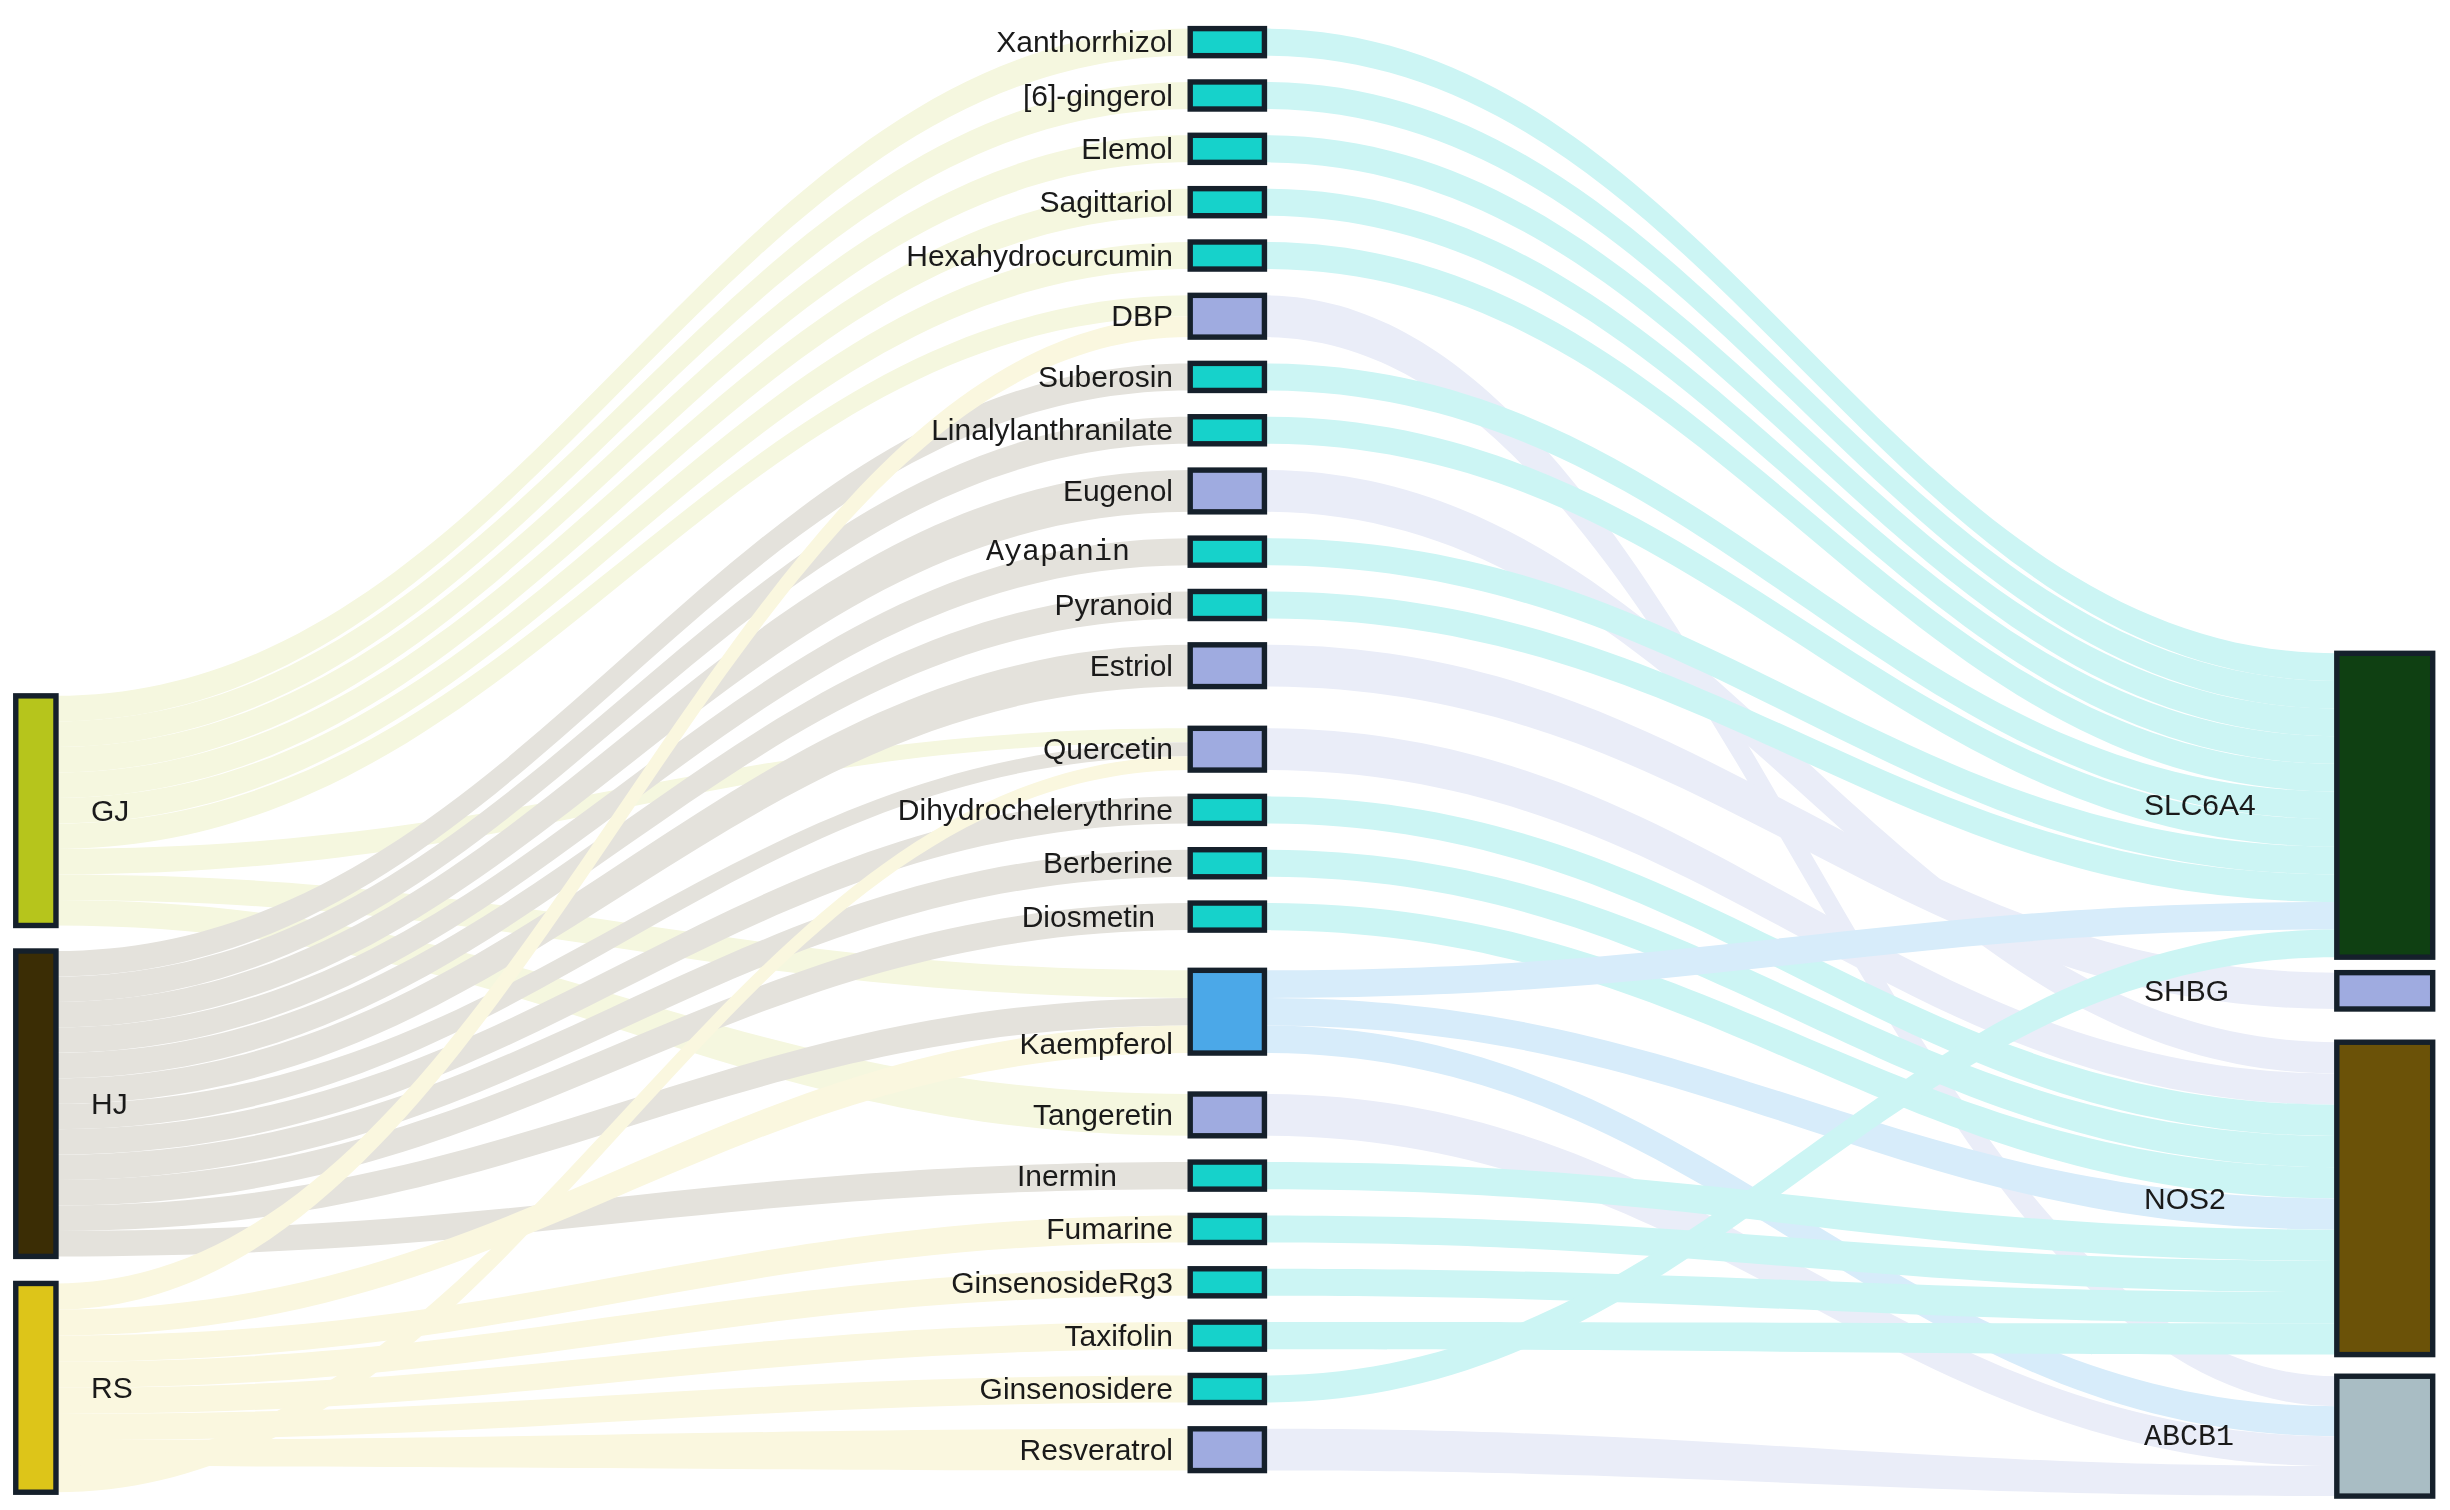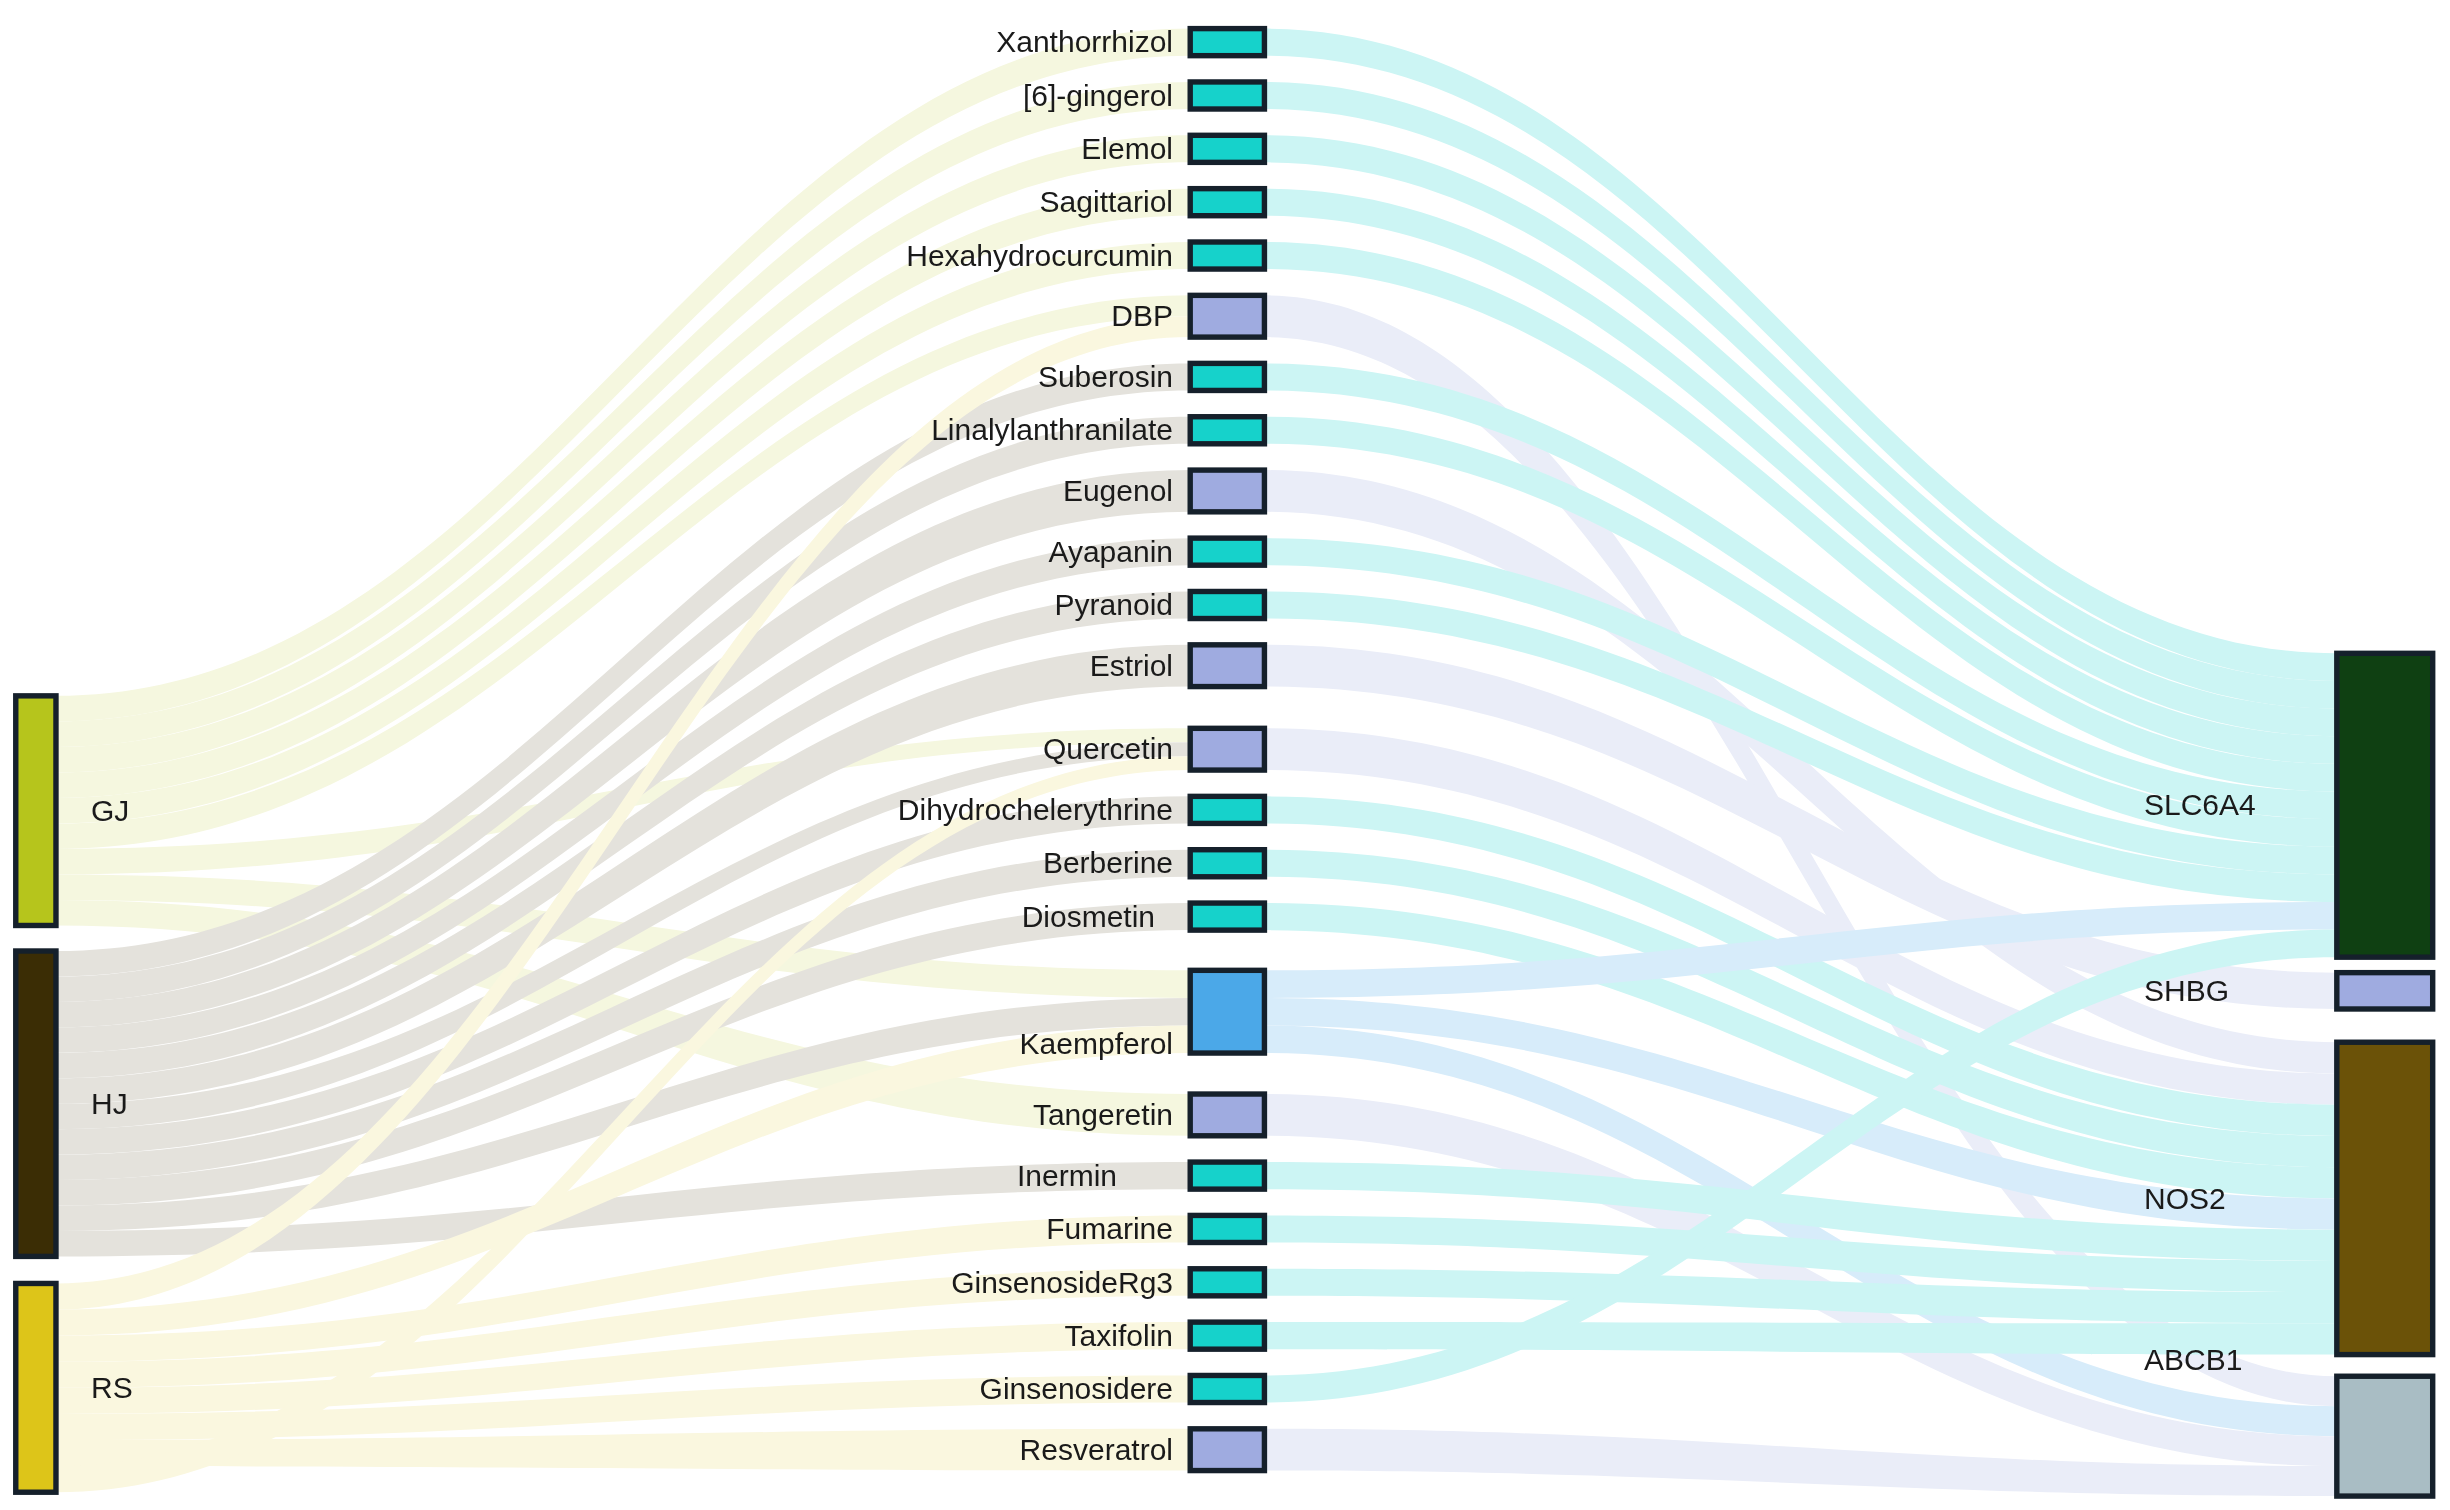--- a/index.html
+++ b/index.html
@@ -112,33 +112,33 @@
     <div class="nodelabel side-label" style="top: 1388px; left: 91px;">RS</div>
     <div class="nodelabel mid-label" style="top: 42px; right: 1277px;">Xanthorrhizol</div>
     <div class="nodelabel mid-label" style="top: 96px; right: 1277px;">[6]-gingerol</div>
     <div class="nodelabel mid-label" style="top: 149px; right: 1277px;">Elemol</div>
     <div class="nodelabel mid-label" style="top: 202px; right: 1277px;">Sagittariol</div>
     <div class="nodelabel mid-label" style="top: 256px; right: 1277px;">Hexahydrocurcumin</div>
     <div class="nodelabel mid-label" style="top: 316px; right: 1277px;">DBP</div>
     <div class="nodelabel mid-label" style="top: 377px; right: 1277px;">Suberosin</div>
     <div class="nodelabel mid-label" style="top: 430px; right: 1277px;">Linalylanthranilate</div>
     <div class="nodelabel mid-label" style="top: 491px; right: 1277px;">Eugenol</div>
-    <div class="nodelabel mid-label" style="top: 552px; right: 1277px;">Ayapanin</div>
+    <div class="nodelabel mid-label" style="top: 552px; right: 1320px; font-family: Liberation Mono, monospace;">Ayapanin</div>
     <div class="nodelabel mid-label" style="top: 605px; right: 1277px;">Pyranoid</div>
     <div class="nodelabel mid-label" style="top: 666px; right: 1277px;">Estriol</div>
     <div class="nodelabel mid-label" style="top: 749px; right: 1277px;">Quercetin</div>
     <div class="nodelabel mid-label" style="top: 810px; right: 1277px;">Dihydrochelerythrine</div>
     <div class="nodelabel mid-label" style="top: 863px; right: 1277px;">Berberine</div>
     <div class="nodelabel mid-label" style="top: 917px; right: 1295px;">Diosmetin</div>
     <div class="nodelabel mid-label" style="top: 1012px; right: 1277px; margin-top: 32px;">Kaempferol</div>
     <div class="nodelabel mid-label" style="top: 1115px; right: 1277px;">Tangeretin</div>
     <div class="nodelabel mid-label" style="top: 1176px; right: 1333px;">Inermin</div>
     <div class="nodelabel mid-label" style="top: 1229px; right: 1277px;">Fumarine</div>
     <div class="nodelabel mid-label" style="top: 1283px; right: 1277px;">GinsenosideRg3</div>
     <div class="nodelabel mid-label" style="top: 1336px; right: 1277px;">Taxifolin</div>
     <div class="nodelabel mid-label" style="top: 1389px; right: 1277px;">Ginsenosidere</div>
     <div class="nodelabel mid-label" style="top: 1450px; right: 1277px;">Resveratrol</div>
     <div class="nodelabel side-label" style="top: 805px; left: 2144px;">SLC6A4</div>
     <div class="nodelabel side-label" style="top: 991px; left: 2144px;">SHBG</div>
     <div class="nodelabel side-label" style="top: 1199px; left: 2144px;">NOS2</div>
-    <div class="nodelabel side-label" style="top: 1360px; left: 2144px;">ABCB1</div>
+    <div class="nodelabel side-label" style="top: 1437px; left: 2144px; font-family: Liberation Mono, monospace;">ABCB1</div>
   </div>
 
 
 </body></html>

